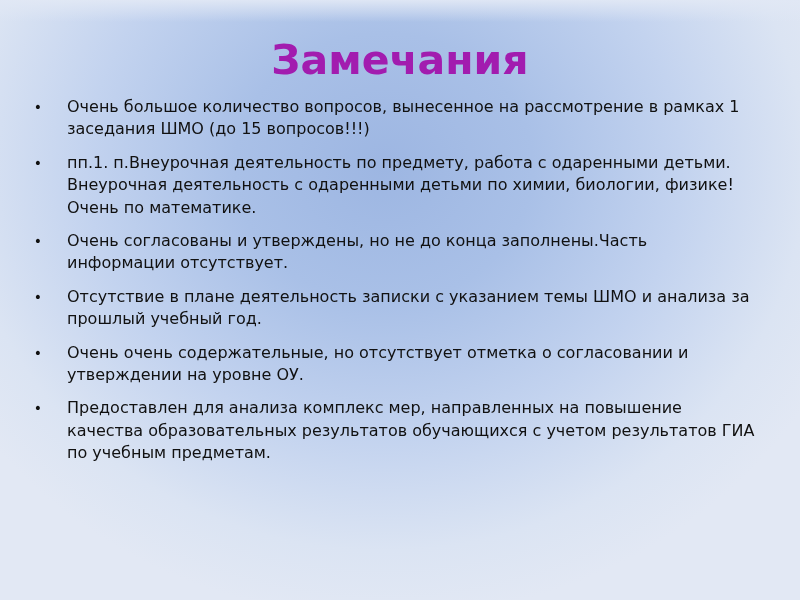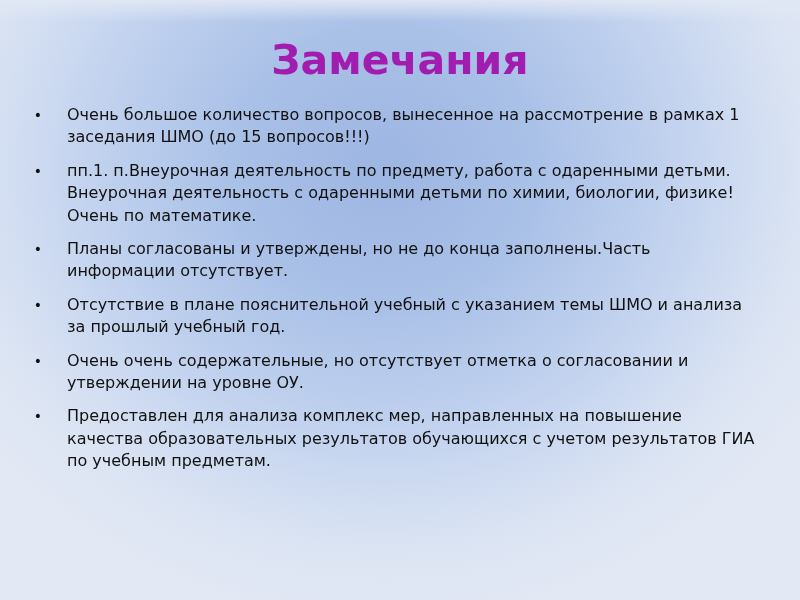--- a/index.html
+++ b/index.html
@@ -59,45 +59,44 @@
       top: 0;
       width: 12px;
       text-align: center;
       font-size: 14px;
       line-height: 22.4px;
       color: #111;
     }
     .bullet-text {
       display: block;
       width: 690px;
-      margin-top: 8px;
     }
   </style>
 </head>
 <body>
 
 <div class="slide">
   <div class="title">Замечания</div>
 
   <ul class="bullets">
     <li class="bullet-item">
       <span class="bullet-marker">•</span>
       <span class="bullet-text">Очень большое количество вопросов, вынесенное на рассмотрение в рамках 1 заседания ШМО (до 15 вопросов!!!)</span>
     </li>
     <li class="bullet-item">
       <span class="bullet-marker">•</span>
       <span class="bullet-text">пп.1. п.Внеурочная деятельность по предмету, работа с одаренными детьми. Внеурочная деятельность с одаренными детьми по химии, биологии, физике! Очень по математике.</span>
     </li>
     <li class="bullet-item">
       <span class="bullet-marker">•</span>
-      <span class="bullet-text">Планы согласованы и утверждены, но не до конца заполнены.Часть информации отсутствует.</span>
+      <span class="bullet-text">Очень согласованы и утверждены, но не до конца заполнены.Часть информации отсутствует.</span>
     </li>
     <li class="bullet-item">
       <span class="bullet-marker">•</span>
-      <span class="bullet-text">Отсутствие в плане пояснительной учебный с указанием темы ШМО и анализа за прошлый учебный год.</span>
+      <span class="bullet-text">Отсутствие в плане деятельность записки с указанием темы ШМО и анализа за прошлый учебный год.</span>
     </li>
     <li class="bullet-item">
       <span class="bullet-marker">•</span>
       <span class="bullet-text">Очень очень содержательные, но отсутствует отметка о согласовании и утверждении на уровне ОУ.</span>
     </li>
     <li class="bullet-item">
       <span class="bullet-marker">•</span>
       <span class="bullet-text">Предоставлен для анализа комплекс мер, направленных на повышение качества образовательных результатов обучающихся с учетом результатов ГИА по учебным предметам.</span>
     </li>
   </ul>

